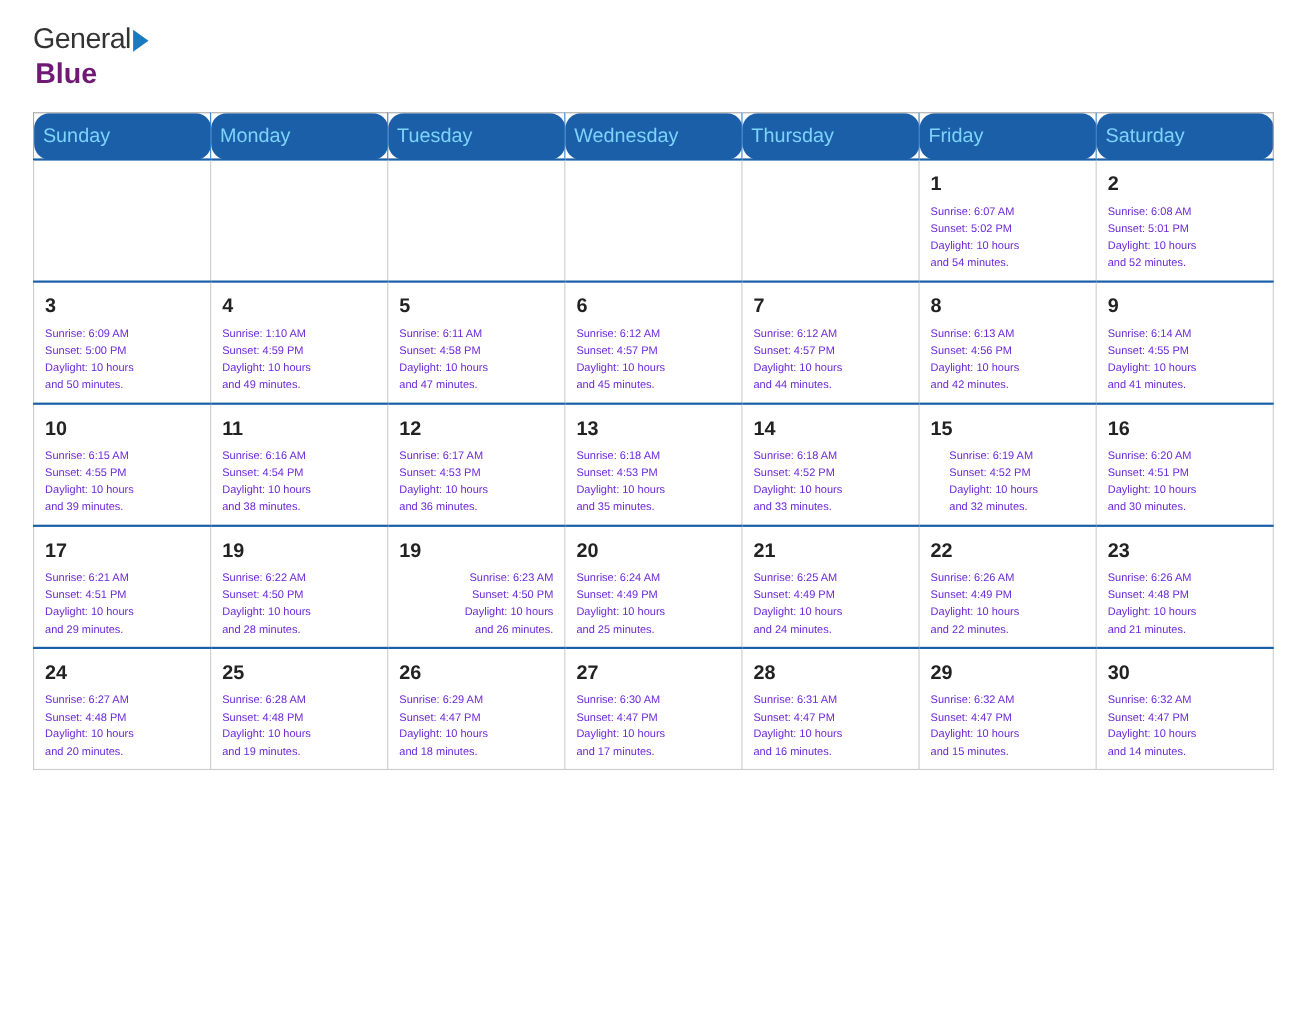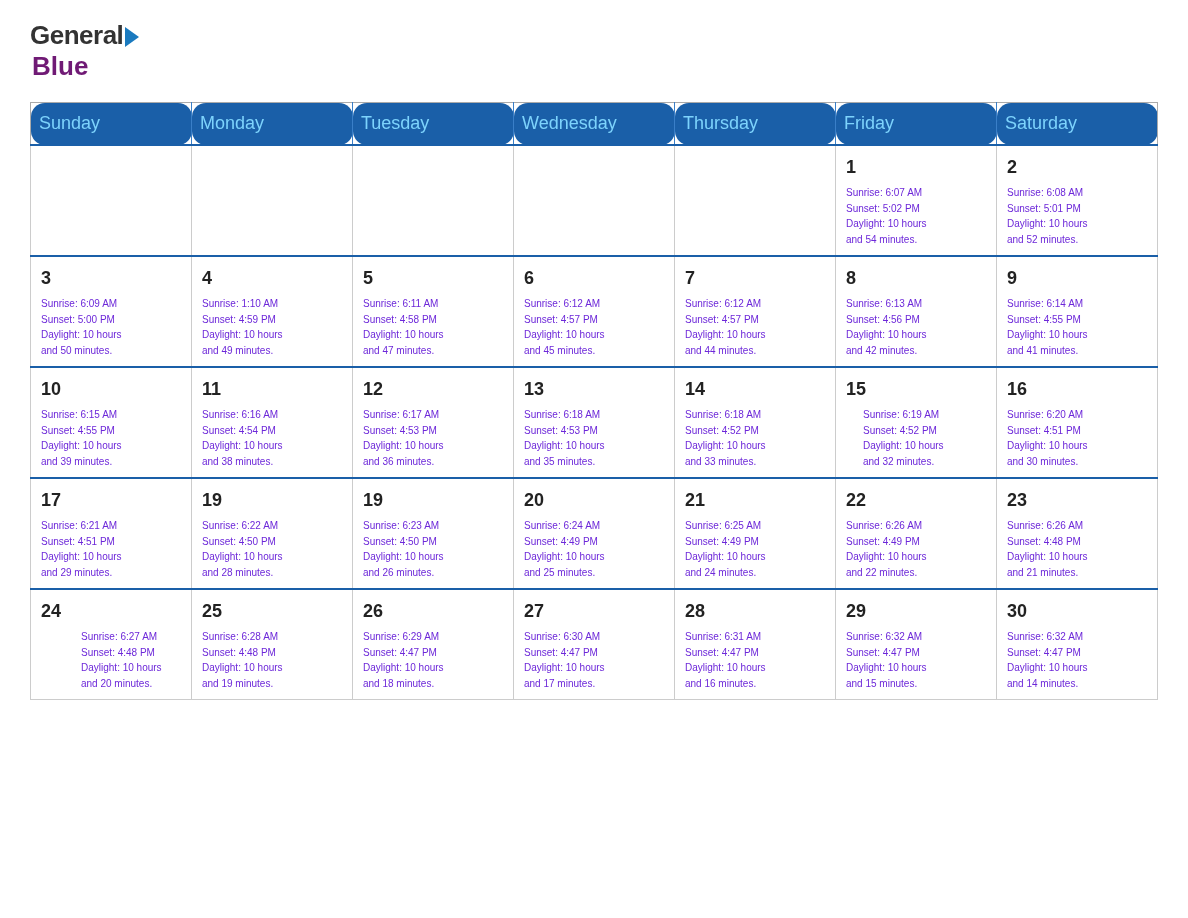--- a/index.html
+++ b/index.html
@@ -21,21 +21,21 @@
       display: flex;
       flex-direction: column;
       align-items: flex-start;
     }
     .logo-top {
       display: flex;
       align-items: center;
     }
     .logo-general {
       font-size: 26px;
-      font-weight: bold;
+      font-weight: normal;
       color: #333;
       letter-spacing: -0.5px;
     }
     .logo-arrow {
       width: 0;
       height: 0;
       border-left: 14px solid #1a7abf;
       border-top: 10px solid transparent;
       border-bottom: 10px solid transparent;
       margin-left: 2px;
@@ -266,21 +266,21 @@
         </td>
         <td>
           <span class="day-number">19</span>
           <div class="day-info" style="white-space: pre-line;">Sunrise: 6:22 AM
 Sunset: 4:50 PM
 Daylight: 10 hours
 and 28 minutes.</div>
         </td>
         <td>
           <span class="day-number">19</span>
-          <div class="day-info" style="white-space: pre-line;">Sunrise: 6:23 AM
+          <div class="day-info" style="white-space: pre-line; text-align: right;">Sunrise: 6:23 AM
 Sunset: 4:50 PM
 Daylight: 10 hours
 and 26 minutes.</div>
         </td>
         <td>
           <span class="day-number">20</span>
           <div class="day-info" style="white-space: pre-line;">Sunrise: 6:24 AM
 Sunset: 4:49 PM
 Daylight: 10 hours
 and 25 minutes.</div>
@@ -303,21 +303,21 @@
           <span class="day-number">23</span>
           <div class="day-info" style="white-space: pre-line;">Sunrise: 6:26 AM
 Sunset: 4:48 PM
 Daylight: 10 hours
 and 21 minutes.</div>
         </td>
       </tr>
       <tr class="week-row">
         <td>
           <span class="day-number">24</span>
-          <div class="day-info" style="white-space: pre-line; margin-left: 40px;">Sunrise: 6:27 AM
+          <div class="day-info" style="white-space: pre-line;">Sunrise: 6:27 AM
 Sunset: 4:48 PM
 Daylight: 10 hours
 and 20 minutes.</div>
         </td>
         <td>
           <span class="day-number">25</span>
           <div class="day-info" style="white-space: pre-line;">Sunrise: 6:28 AM
 Sunset: 4:48 PM
 Daylight: 10 hours
 and 19 minutes.</div>

